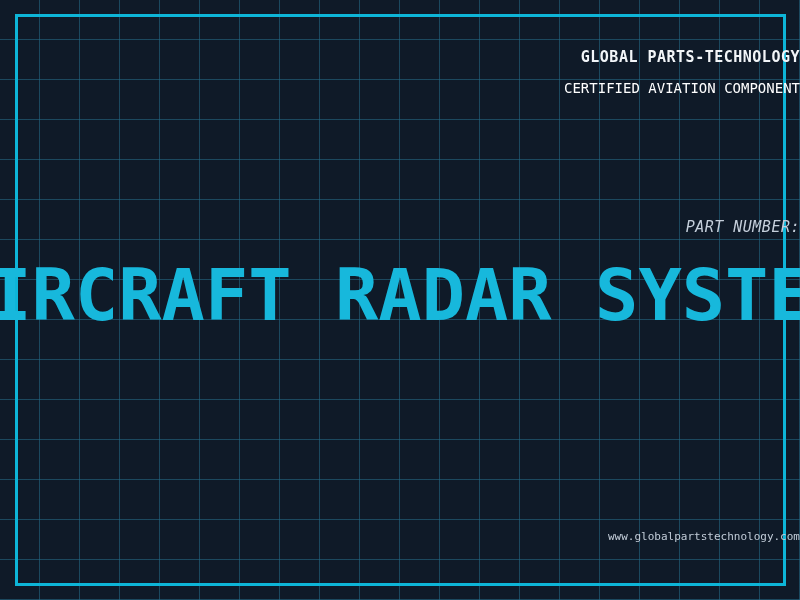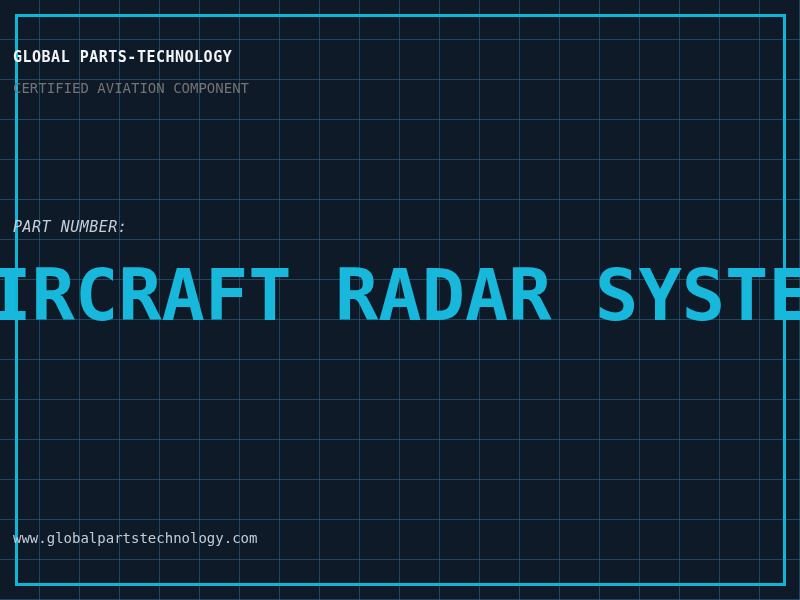--- a/index.html
+++ b/index.html
@@ -28,23 +28,23 @@
     position: absolute;
     left: 15px;
     top: 14px;
     width: 771px;
     height: 572px;
     box-sizing: border-box;
     border: 3px solid #0db5d8;
   }
   .txt {
     position: absolute;
-    left: 13px;
+    left: 0;
     right: 0;
-    text-align: left;
+    text-align: right;
     line-height: 1;
     white-space: nowrap;
   }
   .company {
     top: 50px;
     font-size: 15px;
     font-weight: bold;
     color: #f2f5f8;
     letter-spacing: 0.5px;
   }
@@ -73,34 +73,34 @@
   .part-name {
     flex: 0 0 auto;
     font-size: 72px;
     font-weight: bold;
     line-height: 1.05;
     white-space: nowrap;
     color: #17b8dc;
   }
   .website {
     top: 531px;
-    font-size: 14px;
+    font-size: 11px;
     color: #c2ccd8;
   }
 </style>
 </head>
 <body>
 
 <div class="grid-bg"></div>
 
 <div class="frame" style="border-color: rgb(13, 181, 216);"></div>
 
 <div class="txt company" style="color: rgb(242, 245, 248);">GLOBAL PARTS-TECHNOLOGY</div>
 
-<div class="txt tagline" style="color: #737373;">CERTIFIED AVIATION COMPONENT</div>
+<div class="txt tagline" style="color: #ffffff;">CERTIFIED AVIATION COMPONENT</div>
 
 <div class="txt part-label" style="color: rgb(197, 207, 219); font-style: italic;">PART NUMBER:</div>
 
 <div class="part-name-clip">
   <div class="part-name" style="color: rgb(23, 184, 220);">AIRCRAFT RADAR SYSTEM</div>
 </div>
 
 <div class="txt website" style="color: rgb(194, 204, 216);">www.globalpartstechnology.com</div>
 
 </body></html>

